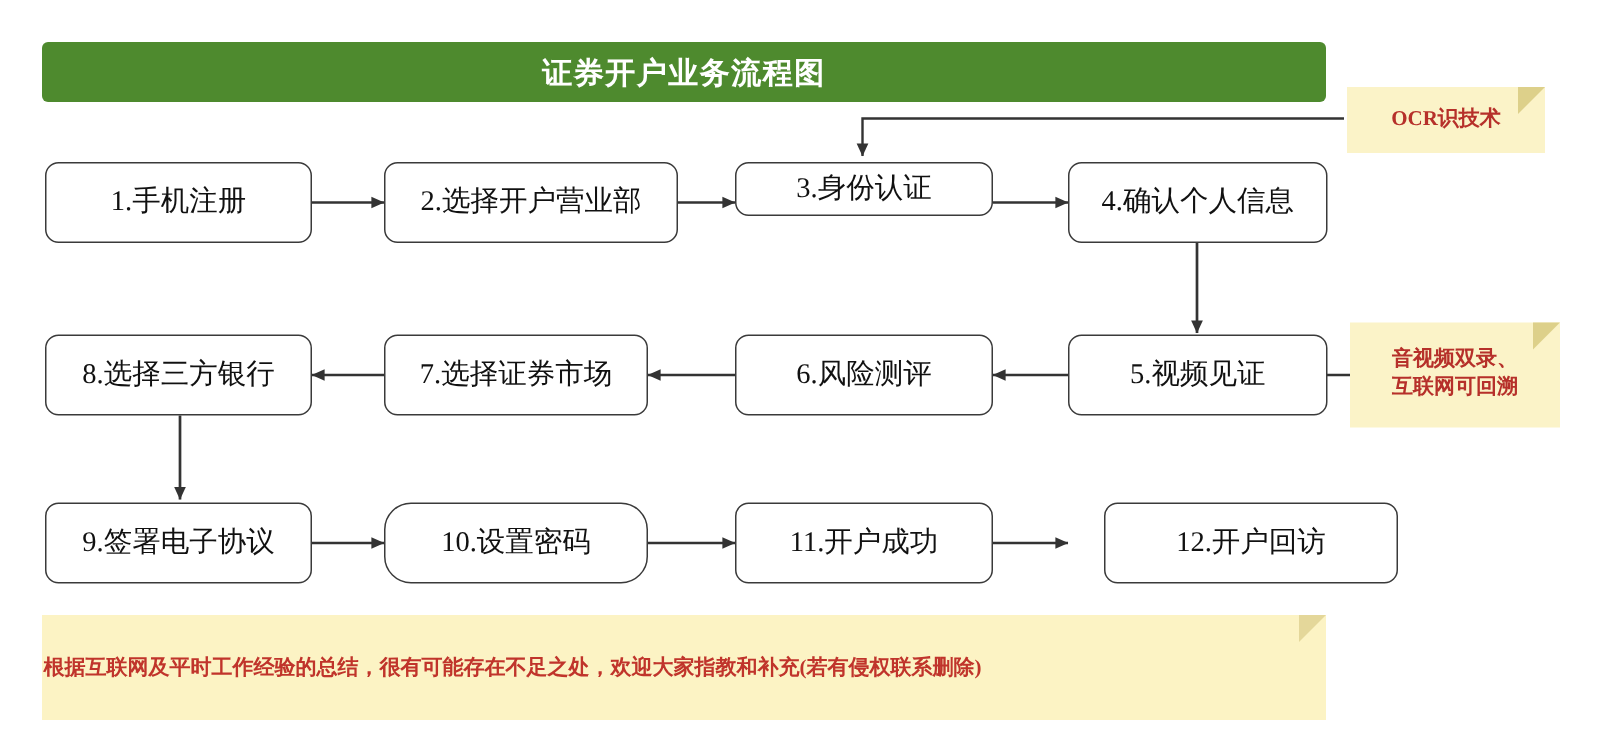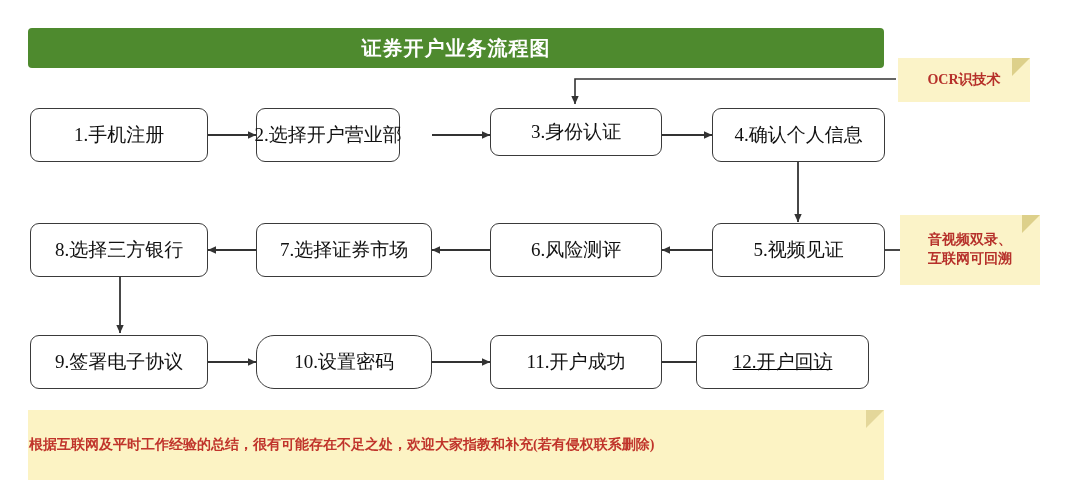--- a/index.html
+++ b/index.html
@@ -161,24 +161,24 @@
     <line x1="662" y1="362" x2="712" y2="362" stroke="#333333" stroke-width="1.8" marker-end="url(#ah)"></line>
 
     <path d="M 896 79 L 575 79 L 575 104" fill="none" stroke="#333333" stroke-width="1.6" marker-end="url(#ah)"></path>
 
     <line x1="900" y1="250" x2="876" y2="250" stroke="#333333" stroke-width="1.8" marker-end="url(#ah)"></line>
   </svg>
 
   <div class="node" style="left:30px;  top:108px; width:178px; height:54px;">
     <span class="node-label">1.手机注册</span>
   </div>
-  <div class="node" style="left:256px; top:108px; width:144px; height:54px;">
+  <div class="node" style="left:256px; top:108px; width:196px; height:54px;">
     <span class="node-label">2.选择开户营业部</span>
   </div>
-  <div class="node" style="left:490px; top:108px; width:172px; height:48px;text-align:right;">
+  <div class="node" style="left:490px; top:108px; width:172px; height:36px;text-align:right;">
     <span class="node-label">3.身份认证</span>
   </div>
   <div class="node" style="left:712px; top:108px; width:173px; height:54px;">
     <span class="node-label">4.确认个人信息</span>
   </div>
 
   <div class="node" style="left:30px;  top:223px; width:178px; height:54px;">
     <span class="node-label">8.选择三方银行</span>
   </div>
   <div class="node" style="left:256px; top:223px; width:176px; height:54px;">
@@ -193,21 +193,21 @@
 
   <div class="node" style="left:30px;  top:335px; width:178px; height:54px;">
     <span class="node-label">9.签署电子协议</span>
   </div>
   <div class="node" style="left:256px; top:335px; width:176px; height:54px;border-radius:18px;">
     <span class="node-label">10.设置密码</span>
   </div>
   <div class="node" style="left:490px; top:335px; width:172px; height:54px;">
     <span class="node-label">11.开户成功</span>
   </div>
-  <div class="node" style="left:696px; top:335px; width:173px; height:54px;text-decoration:underline;">
+  <div class="node" style="left:736px; top:335px; width:196px; height:54px;">
     <span class="node-label">12.开户回访</span>
   </div>
 
   <div class="note" style="left:900px; top:215px; width:140px; height:70px;">
     <span class="note-fold"></span>
     <span class="note-text">音视频双录、
 互联网可回溯</span>
   </div>
 
   <div class="note" style="left:898px; top:58px; width:132px; height:44px;">

